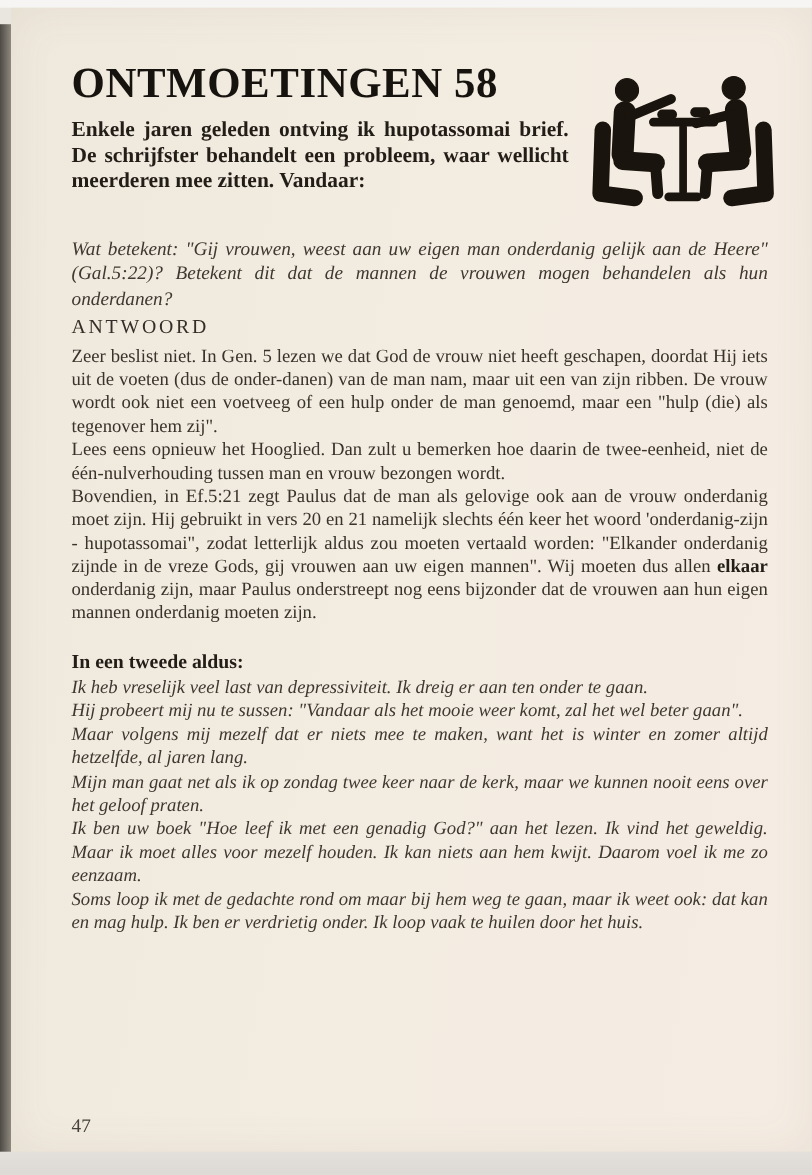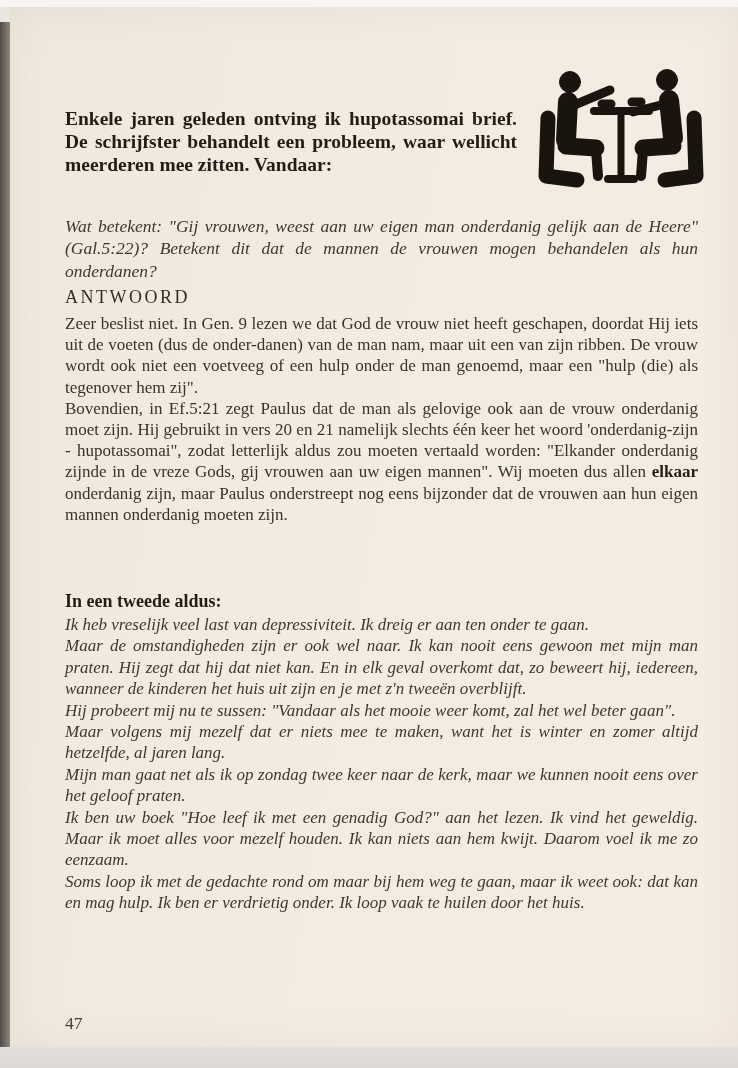--- a/index.html
+++ b/index.html
@@ -76,20 +76,21 @@
 </head>
 <body>
 
 <div class="scan">
   <div class="top-strip"></div>
   <div class="left-edge"></div>
   <div class="bottom-strip"></div>
 
   <div class="page">
 
+    <div class="page-title">ONTMOETINGEN 58</div>
 
     <div class="intro">Enkele jaren geleden ontving ik hupotassomai brief. De schrijfster behandelt een probleem, waar wellicht meerderen mee zitten. Vandaar:</div>
 
     <div class="icon-wrap">
       <svg viewBox="0 0 212 148" width="212" height="148" aria-hidden="true">
         <g stroke="#1a140e" fill="#1a140e" stroke-linecap="round" stroke-linejoin="round">
 
           <path d="M33 58 L31 116 L62 120" fill="none" stroke-width="15"></path>
 
           <path d="M179 58 L181 116 L150 120" fill="none" stroke-width="15"></path>
@@ -114,29 +115,29 @@
           <path d="M117 42 L126 42" fill="none" stroke-width="9"></path>
         </g>
       </svg>
     </div>
 
     <div class="question">Wat betekent: "Gij vrouwen, weest aan uw eigen man onderdanig gelijk aan de Heere" (Gal.5:22)? Betekent dit dat de mannen de vrouwen mogen behandelen als hun onderdanen?</div>
 
     <div class="answer-heading">ANTWOORD</div>
 
     <div class="answer">
-      <p>Zeer beslist niet. In Gen. 9 lezen we dat God de vrouw niet heeft geschapen, doordat Hij iets uit de voeten (dus de onder-danen) van de man nam, maar uit een van zijn ribben. De vrouw wordt ook niet een voetveeg of een hulp onder de man genoemd, maar een "hulp (die) als tegenover hem zij".</p>
+      <p>Zeer beslist niet. In Gen. 5 lezen we dat God de vrouw niet heeft geschapen, doordat Hij iets uit de voeten (dus de onder-danen) van de man nam, maar uit een van zijn ribben. De vrouw wordt ook niet een voetveeg of een hulp onder de man genoemd, maar een "hulp (die) als tegenover hem zij".</p>
+      <p>Lees eens opnieuw het Hooglied. Dan zult u bemerken hoe daarin de twee-eenheid, niet de één-nulverhouding tussen man en vrouw bezongen wordt.</p>
       <p><span>Bovendien, in Ef.5:21 zegt Paulus dat de man als gelovige ook aan de vrouw onderdanig moet zijn. Hij gebruikt in vers 20 en 21 namelijk slechts één keer het woord 'onderdanig-zijn - hupotassomai", zodat letterlijk aldus zou moeten vertaald worden: "Elkander onderdanig zijnde in de vreze Gods, gij vrouwen aan uw eigen mannen". Wij moeten dus allen </span><b class="inline-bold">elkaar</b><span> onderdanig zijn, maar Paulus onderstreept nog eens bijzonder dat de vrouwen aan hun eigen mannen onderdanig moeten zijn.</span></p>
     </div>
 
     <div class="second-heading">In een tweede aldus:</div>
 
     <div class="letter">
       <p>Ik heb vreselijk veel last van depressiviteit. Ik dreig er aan ten onder te gaan.</p>
-      <p>Maar de omstandigheden zijn er ook wel naar. Ik kan nooit eens gewoon met mijn man praten. Hij zegt dat hij dat niet kan. En in elk geval overkomt dat, zo beweert hij, iedereen, wanneer de kinderen het huis uit zijn en je met z'n tweeën overblijft.</p>
       <p>Hij probeert mij nu te sussen: "Vandaar als het mooie weer komt, zal het wel beter gaan".</p>
       <p>Maar volgens mij mezelf dat er niets mee te maken, want het is winter en zomer altijd hetzelfde, al jaren lang.</p>
       <p>Mijn man gaat net als ik op zondag twee keer naar de kerk, maar we kunnen nooit eens over het geloof praten.</p>
       <p>Ik ben uw boek "Hoe leef ik met een genadig God?" aan het lezen. Ik vind het geweldig. Maar ik moet alles voor mezelf houden. Ik kan niets aan hem kwijt. Daarom voel ik me zo eenzaam.</p>
       <p>Soms loop ik met de gedachte rond om maar bij hem weg te gaan, maar ik weet ook: dat kan en mag hulp. Ik ben er verdrietig onder. Ik loop vaak te huilen door het huis.</p>
     </div>
 
     <div class="page-number">47</div>
 
   </div>

